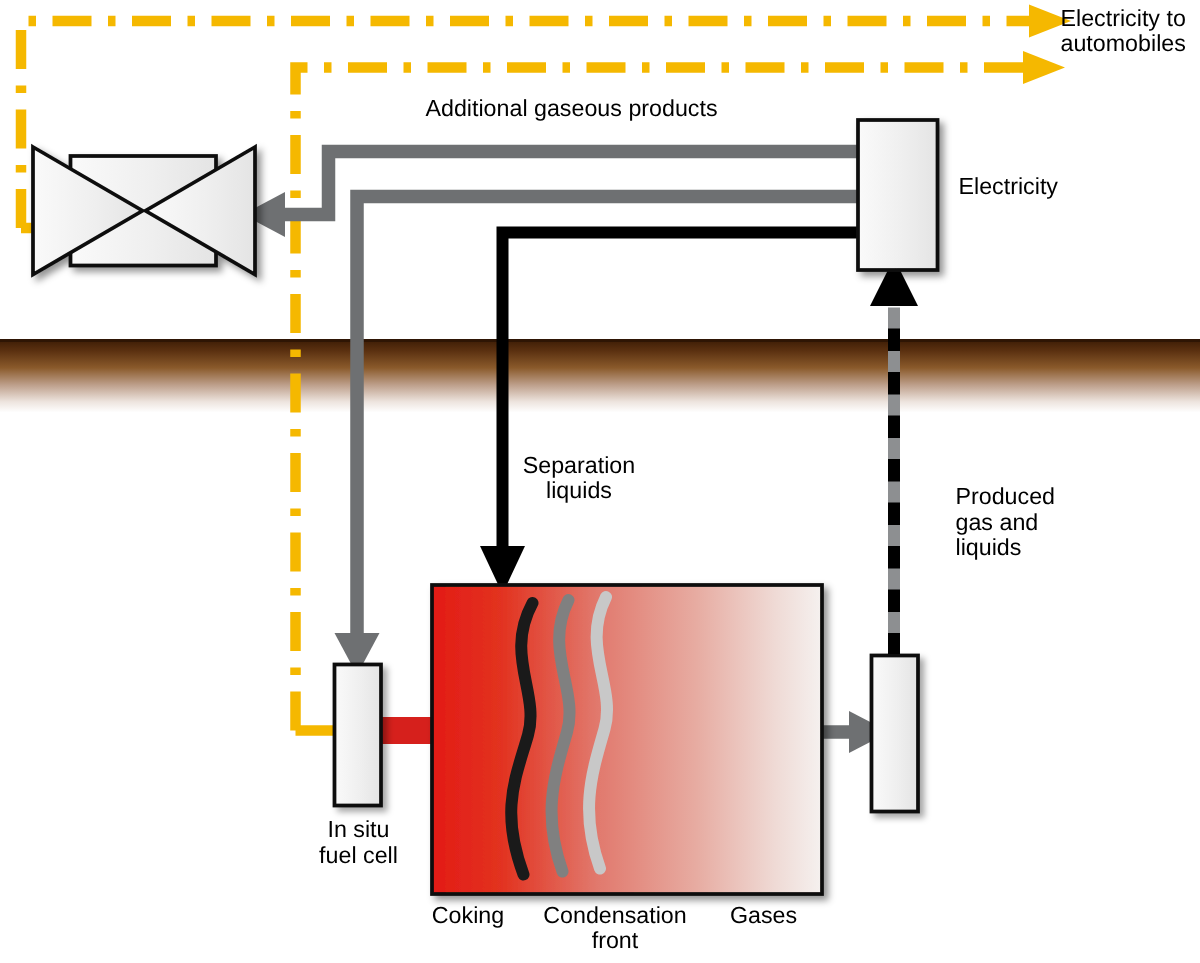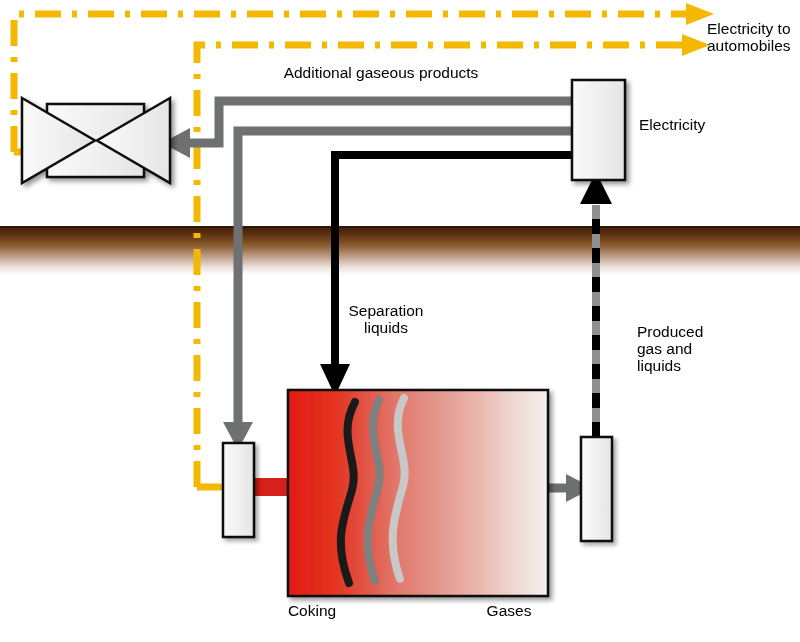--- a/index.html
+++ b/index.html
@@ -119,35 +119,39 @@
       <rect x="581" y="437" width="31" height="104" fill="url(#boxGrad)" stroke="#111111" stroke-width="2.5"></rect>
     </g>
 
     <g filter="url(#softShadow)">
       <rect x="47" y="104" width="97" height="73" fill="url(#boxGrad)" stroke="#111111" stroke-width="2.5"></rect>
       <path d="M 22,98 L 95,140.5 L 22,183 Z" fill="url(#boxGrad)" stroke="#111111" stroke-width="2.5" stroke-linejoin="miter"></path>
       <path d="M 170,98 L 97,140.5 L 170,183 Z" fill="url(#boxGrad)" stroke="#111111" stroke-width="2.5" stroke-linejoin="miter"></path>
     </g>
   </svg>
 
-  <div class="lbl left" style="left:707px;top:20px;width:92px;">Electricity to
+  <div class="lbl left" style="left:707px;top:4px;width:92px;">Electricity to
 automobiles</div>
 
 
   <div class="lbl" style="left:248px;top:64px;width:266px;">Additional gaseous products</div>
 
   <div class="lbl left" style="left:639px;top:116px;width:110px;">Electricity</div>
 
 
   <div class="lbl" style="left:345px;top:302px;width:82px;">Separation
 liquids</div>
 
   <div class="lbl left" style="left:637px;top:302px;width:86px;margin-top:21px;">Produced
 gas and
 liquids</div>
 
+  <div class="lbl" style="left:191px;top:545px;width:96px;">In situ
+fuel cell</div>
 
   <div class="lbl" style="left:275px;top:602px;width:74px;">Coking</div>
 
+  <div class="lbl" style="left:352px;top:602px;width:116px;">Condensation
+front</div>
 
   <div class="lbl" style="left:475px;top:602px;width:68px;">Gases</div>
 
 </div>
 
 </body></html>

